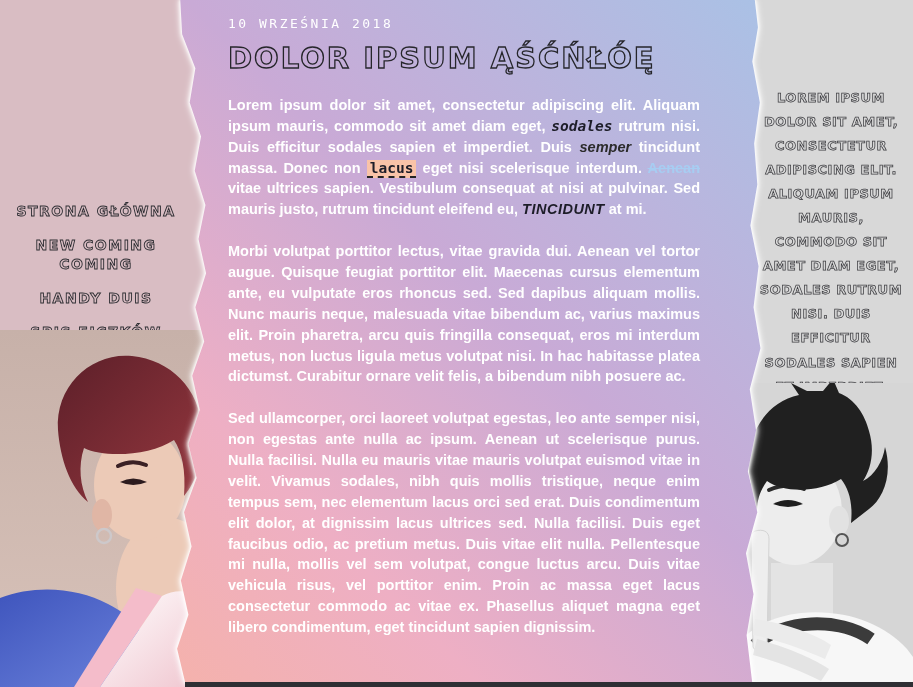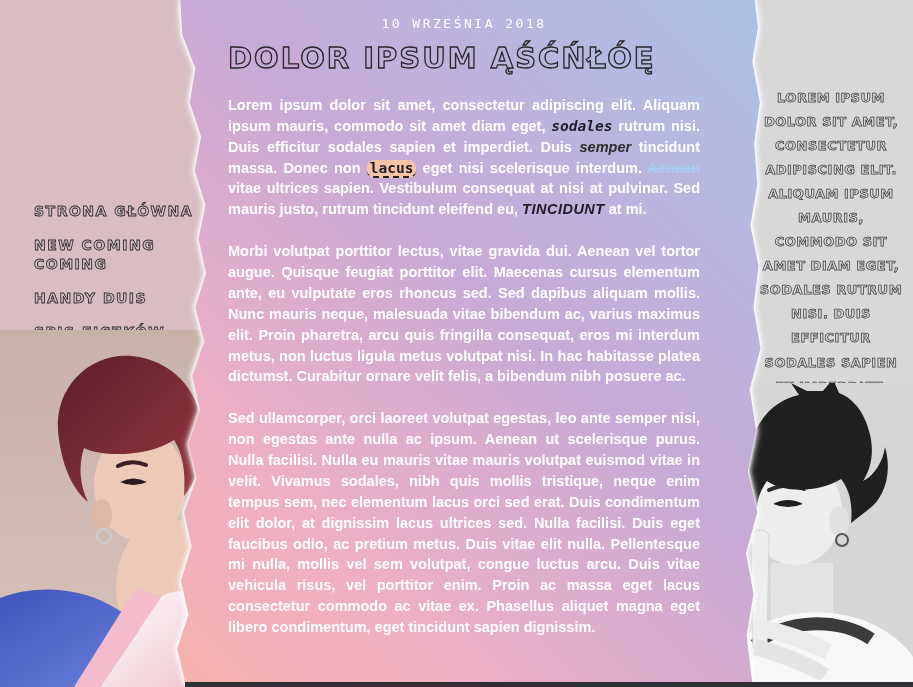--- a/index.html
+++ b/index.html
@@ -14,21 +14,21 @@
   
   .col-left{position:absolute;left:0;top:0;width:212px;height:687px;background:var(--left-bg);z-index:1;}
   .col-right{position:absolute;left:700px;top:0;width:213px;height:687px;background:var(--right-bg);z-index:1;}
 
   
   .display-font{font-family:"DejaVu Sans",sans-serif;font-weight:bold;color:var(--display-ink);}
   @supports (-webkit-text-stroke: 1px black){
     .display-font{color:transparent;-webkit-text-stroke:1px var(--display-ink);}
   }
 
-  .nav{position:absolute;top:202px;left:0;width:192px;text-align:left;padding-left:34px;}
+  .nav{position:absolute;top:202px;left:0;width:192px;text-align:center;}
   .nav-item{font-size:14px;letter-spacing:1.5px;line-height:19px;margin-bottom:15px;cursor:pointer;}
   @supports (-webkit-text-stroke: 1px black){ .nav-item{-webkit-text-stroke:0.9px var(--display-ink);} }
 
   .quote{margin:86px 0 0 56px;width:150px;text-align:center;
     font-size:13px;line-height:1.85;letter-spacing:0.5px;}
   @supports (-webkit-text-stroke: 1px black){ .quote{-webkit-text-stroke:0.75px #3c3c40;} }
 
   
   .photo{position:absolute;}
   .photo svg{display:block;}
@@ -45,32 +45,32 @@
       96.5% 4%, 95.6% 9%, 96.8% 15%, 95.9% 21%, 96.4% 27%, 95.3% 33%, 96.6% 39%,
       95.8% 45%, 96.9% 51%, 95.2% 57%, 96.2% 63%, 94.9% 69%, 96.4% 75%, 94.6% 81%,
       95.8% 87%, 94.7% 93%, 95.6% 100%,
       5.6% 100%,
       4.3% 95%, 6.1% 90%, 4.9% 85%, 6.6% 80%, 5.4% 75%, 7.4% 70%, 6.1% 65%, 7.9% 60%,
       6.7% 55%, 8.6% 50%, 7.2% 45%, 8.9% 40%, 7.7% 35%, 8.8% 30%, 7.1% 25%, 8.1% 20%,
       6.3% 15%, 7.2% 10%, 5.1% 5%);}
   .paper-content{padding:16px 80px 0 78px;}
 
   .post-date{font-family:"DejaVu Sans Mono","Liberation Mono",monospace;
-    color:#fff;font-size:13px;letter-spacing:2.5px;text-align:center;}
+    color:#fff;font-size:13px;letter-spacing:2.5px;text-align:left;}
   .post-title{margin:12px 0 20px;font-size:29px;letter-spacing:2px;line-height:1.1;}
   @supports (-webkit-text-stroke: 1px black){ .post-title{-webkit-text-stroke:1.3px #26262b;} }
 
   .article p{margin:0 0 21px;font-size:14.5px;font-weight:bold;line-height:1.44;
     text-align:justify;color:var(--body-text);}
   .seg-bold-mono{font-family:"DejaVu Sans Mono","Liberation Mono",monospace;
     font-weight:bold;color:var(--accent-dark);font-style:italic;}
   .seg-italic{font-style:italic;color:#2b2b2b;}
   .seg-highlight{font-family:"DejaVu Sans Mono","Liberation Mono",monospace;font-weight:bold;
     color:var(--accent-dark);background:var(--highlight-bg);padding:0 3px;
-    border-bottom:2px dashed #242424;cursor:pointer;border-radius:7px;}
+    border-bottom:2px dashed #242424;cursor:pointer;}
   .seg-link-strike{color:var(--link-blue);text-decoration:line-through;cursor:pointer;}
   .seg-bold-italic{font-weight:bold;font-style:italic;color:var(--accent-dark);letter-spacing:.5px;margin-top:31px;}
 
   .footer-strip{position:absolute;left:185px;right:0;bottom:0;height:5px;
     background:var(--footer-strip);z-index:3;}
 </style>
 </head>
 <body>
 
 <div class="screen">

